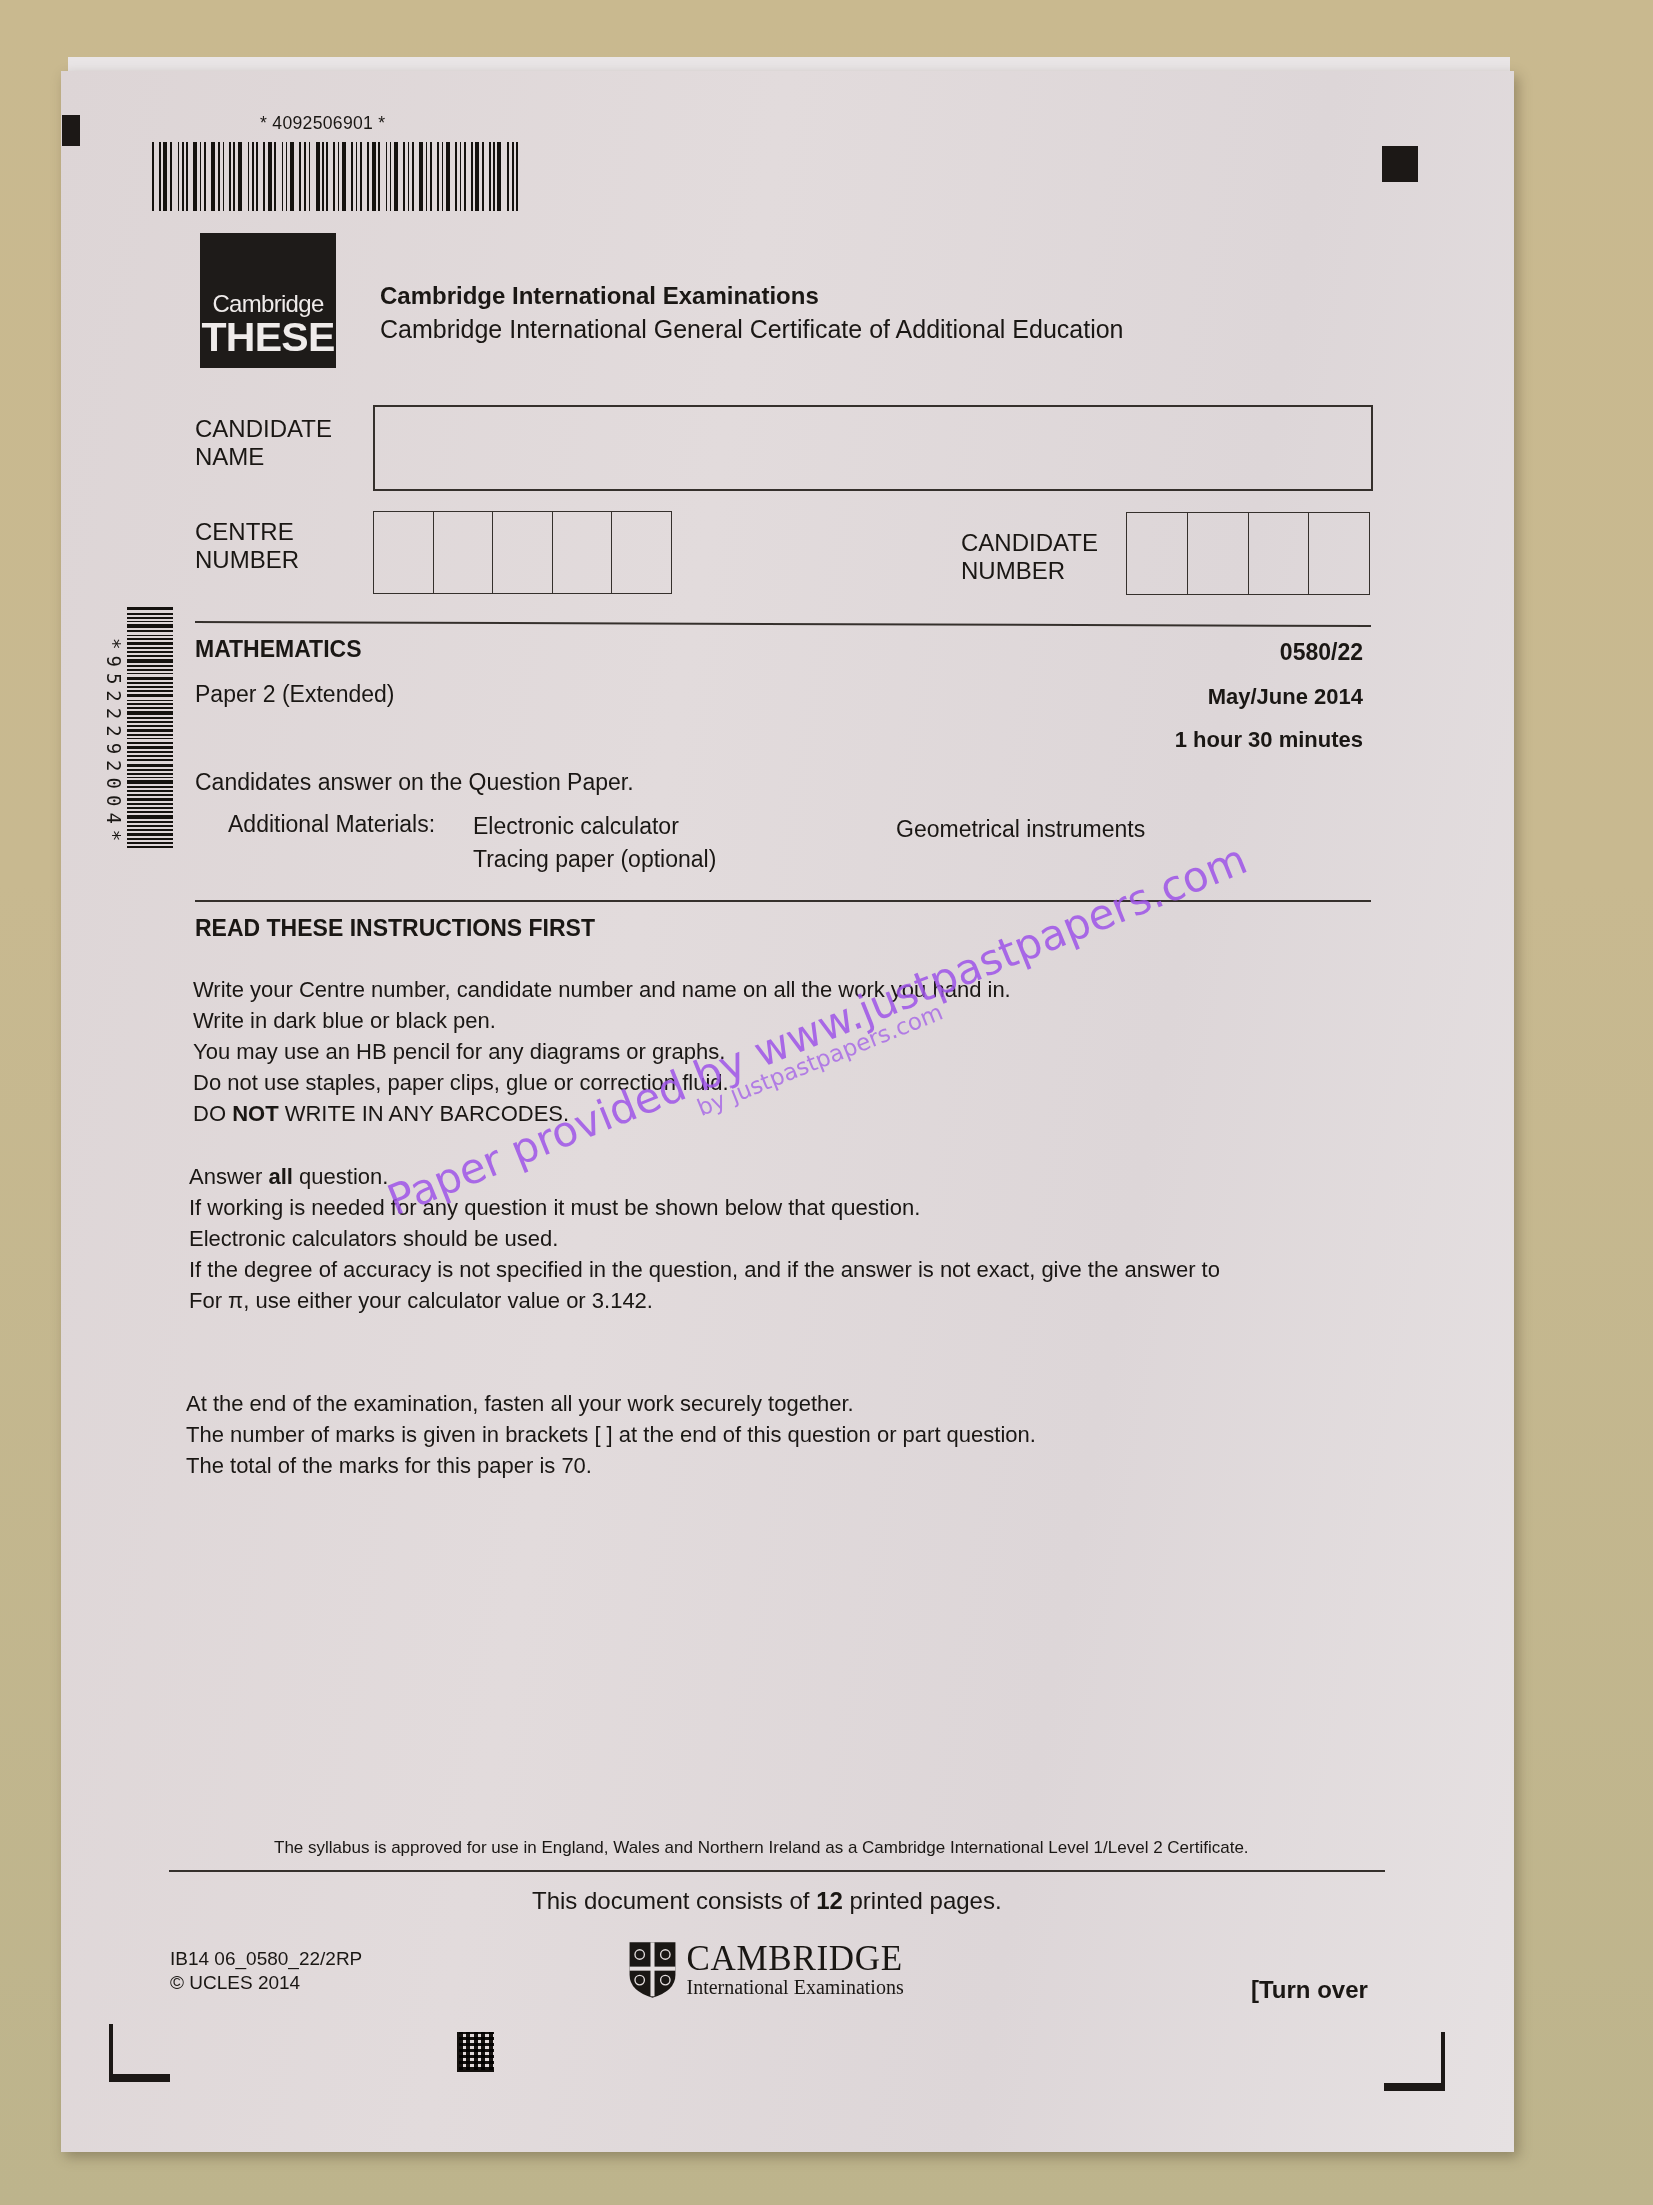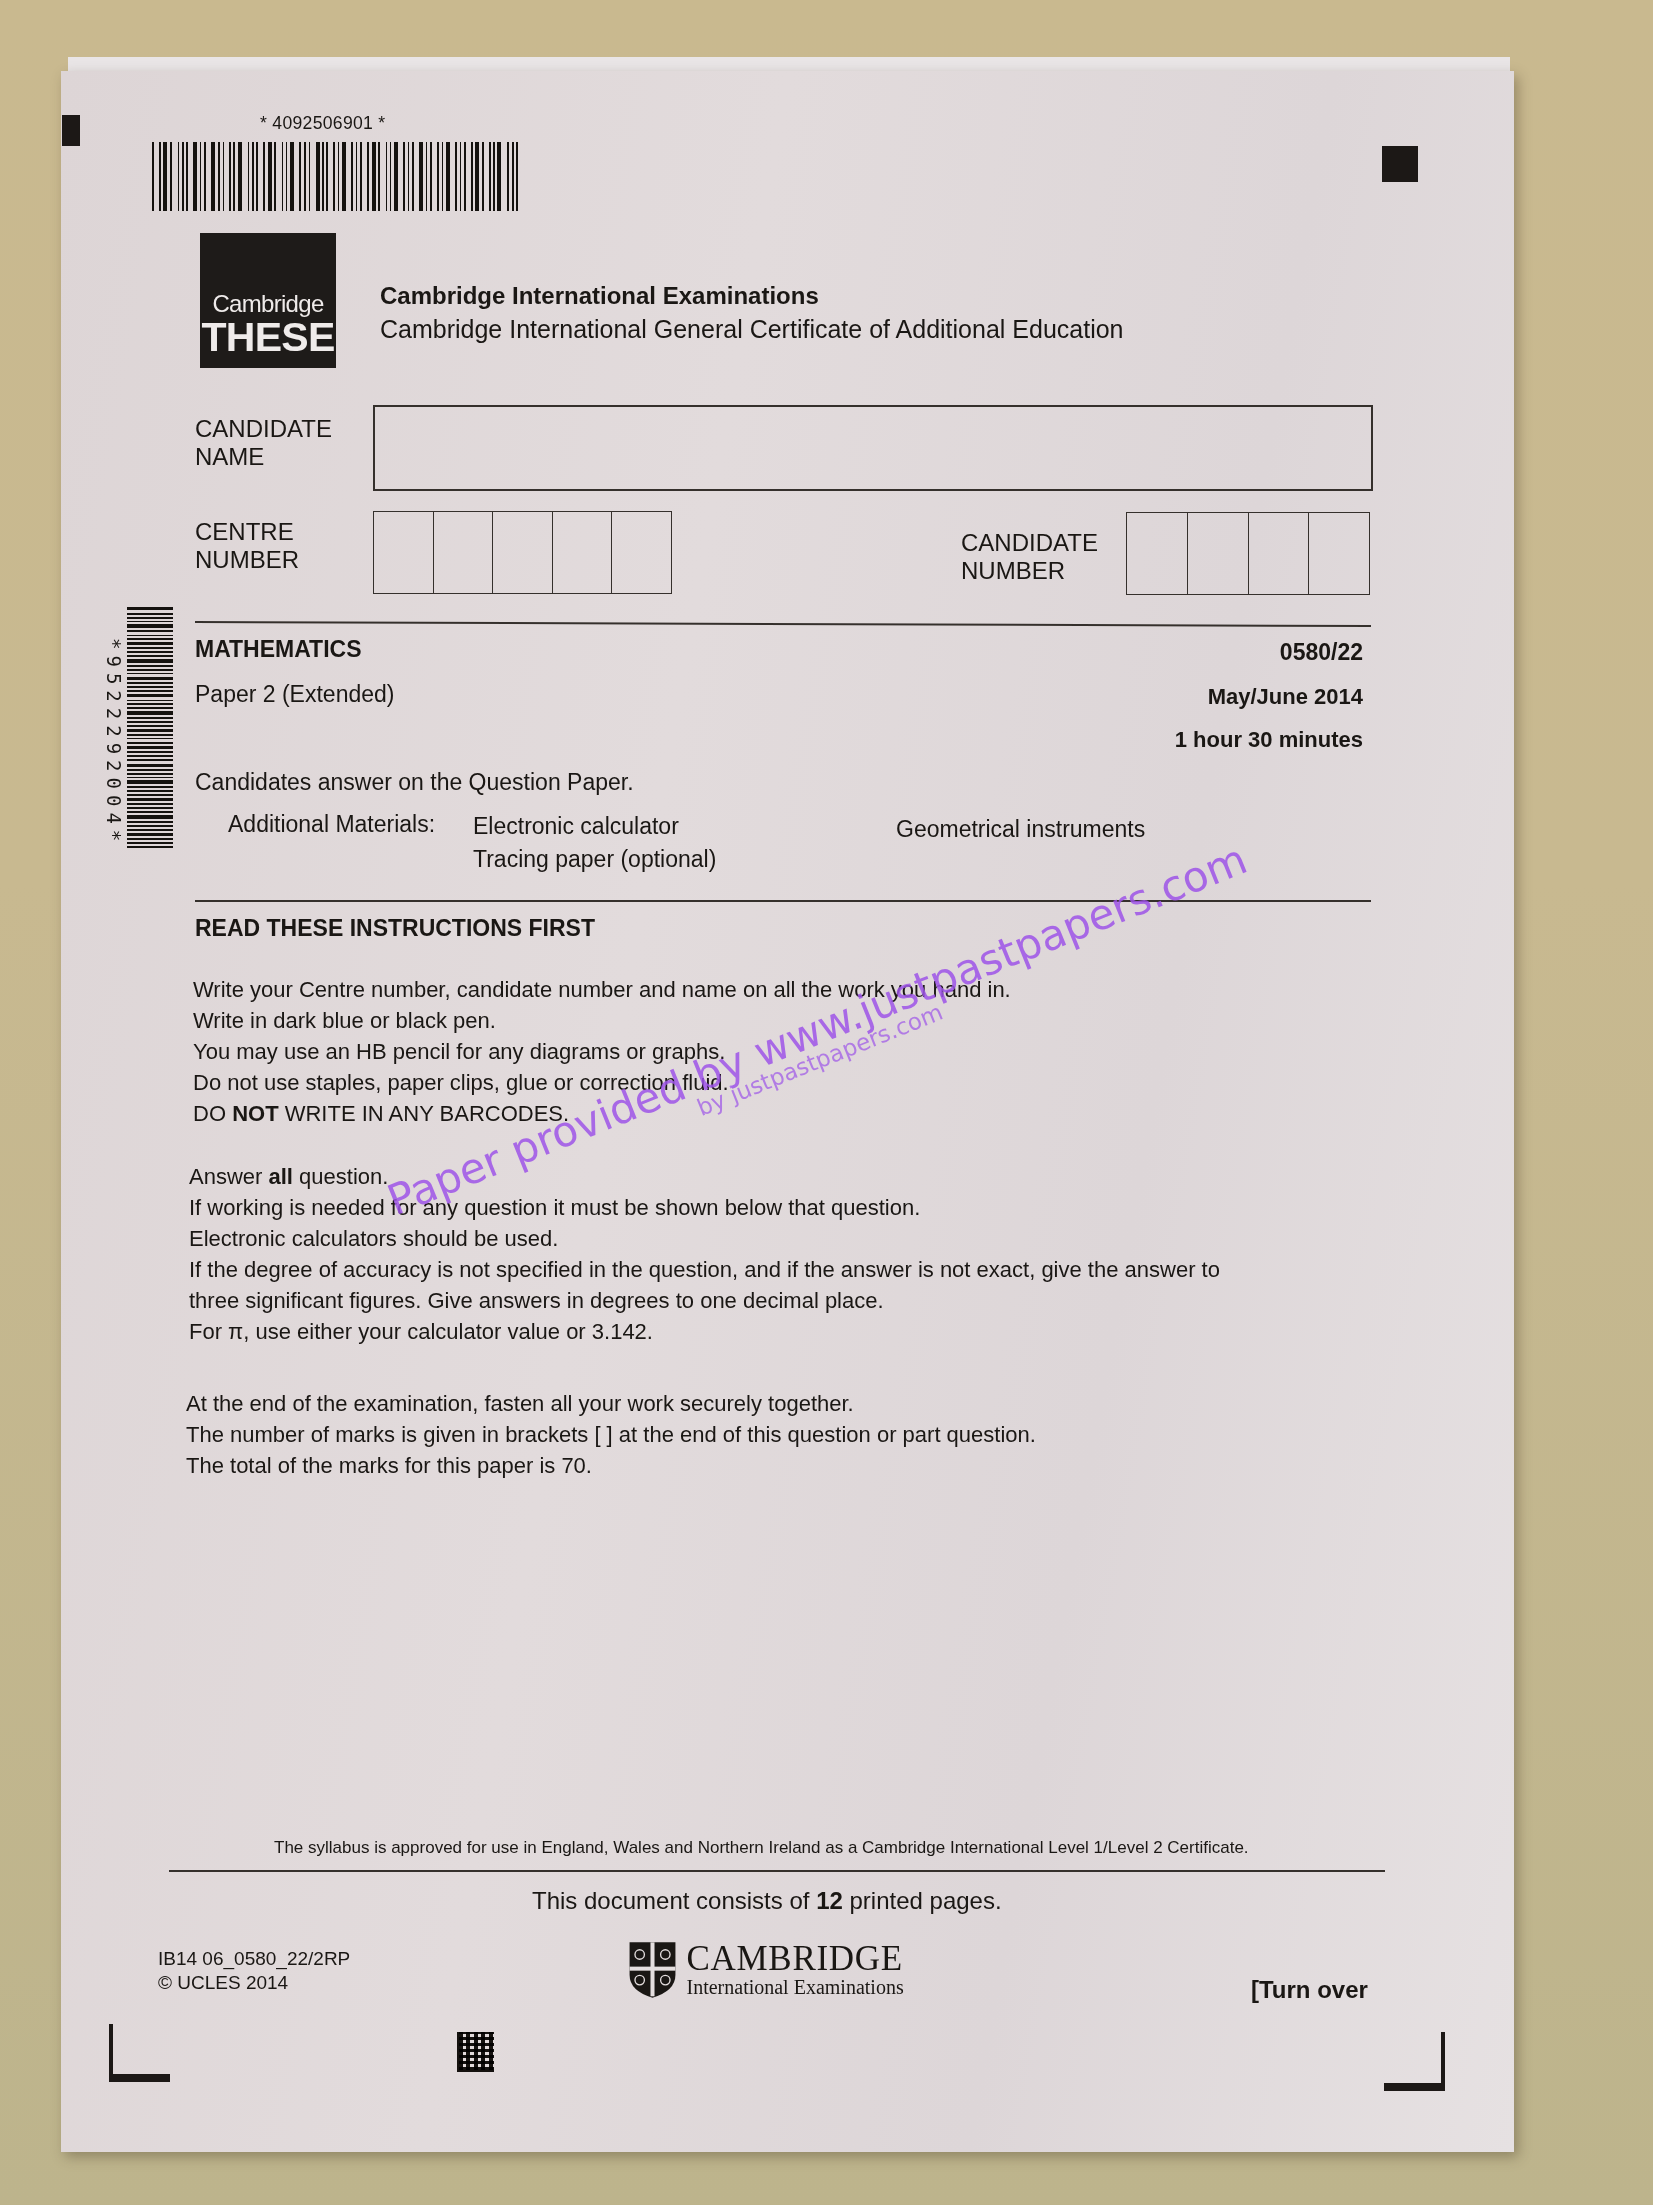--- a/index.html
+++ b/index.html
@@ -60,21 +60,21 @@
     left:399px; top:1054px; font-family:"DejaVu Sans", sans-serif; font-size:42px;
     color:rgba(157,84,232,0.85); transform:rotate(-22deg); transform-origin:left bottom; white-space:nowrap;
   }
   .watermark2 {
     left:703px; top:1095px; font-family:"DejaVu Sans", sans-serif; font-size:23px;
     color:rgba(157,84,232,0.7); transform:rotate(-22deg); transform-origin:left bottom; white-space:nowrap;
   }
 
   .footer-note { left:274px; top:1838px; font-size:17px; }
   .footer-pages { left:532px; top:1887px; font-size:24px; }
-  .footer-code { left:158px; top:1947px; font-size:19px; line-height:24px; }
+  .footer-code { left:170px; top:1947px; font-size:19px; line-height:24px; }
   .cam-logo { left:628px; top:1941px; display:flex; align-items:center; gap:9.5px; }
   .crest { width:49px; height:58px; }
   .cam-word { font-family:"Liberation Serif", serif; font-size:35px; letter-spacing:0.7px; line-height:34px; }
   .cam-sub { font-family:"Liberation Serif", serif; font-size:20px; line-height:23px; }
   .turn-over { left:1251px; top:1976px; font-size:24px; font-weight:bold; }
 
   .corner-l { left:109px; top:2024px; width:61px; height:58px; border-left:4px solid #1c1816; border-bottom:8px solid #1c1816; box-sizing:border-box; }
   .corner-r { left:1384px; top:2032px; width:61px; height:59px; border-right:4px solid #1c1816; border-bottom:8px solid #1c1816; box-sizing:border-box; }
   .datamatrix { left:457px; top:2032px; width:35px; height:38px;
     background:
@@ -279,21 +279,20 @@
   <div>You may use an HB pencil for any diagrams or graphs.</div>
   <div>Do not use staples, paper clips, glue or correction fluid.</div>
   <div><span>DO </span><b>NOT</b><span> WRITE IN ANY BARCODES.</span></div>
 </div>
 
 <div class="abs instr" style="left:189px;top:1161px;">
   <div><span>Answer </span><b>all</b><span> question.</span></div>
   <div>If working is needed for any question it must be shown below that question.</div>
   <div>Electronic calculators should be used.</div>
   <div>If the degree of accuracy is not specified in the question, and if the answer is not exact, give the answer to</div>
-  <div>three significant figures. Give answers in degrees to one decimal place.</div>
   <div>For π, use either your calculator value or 3.142.</div>
 </div>
 
 <div class="abs instr" style="left:186px;top:1388px;">
   <div>At the end of the examination, fasten all your work securely together.</div>
   <div>The number of marks is given in brackets [  ] at the end of this question or part question.</div>
   <div>The total of the marks for this paper is 70.</div>
 </div>
 
 <div class="abs watermark" style="top:1176px;">Paper provided by www.justpastpapers.com</div>

